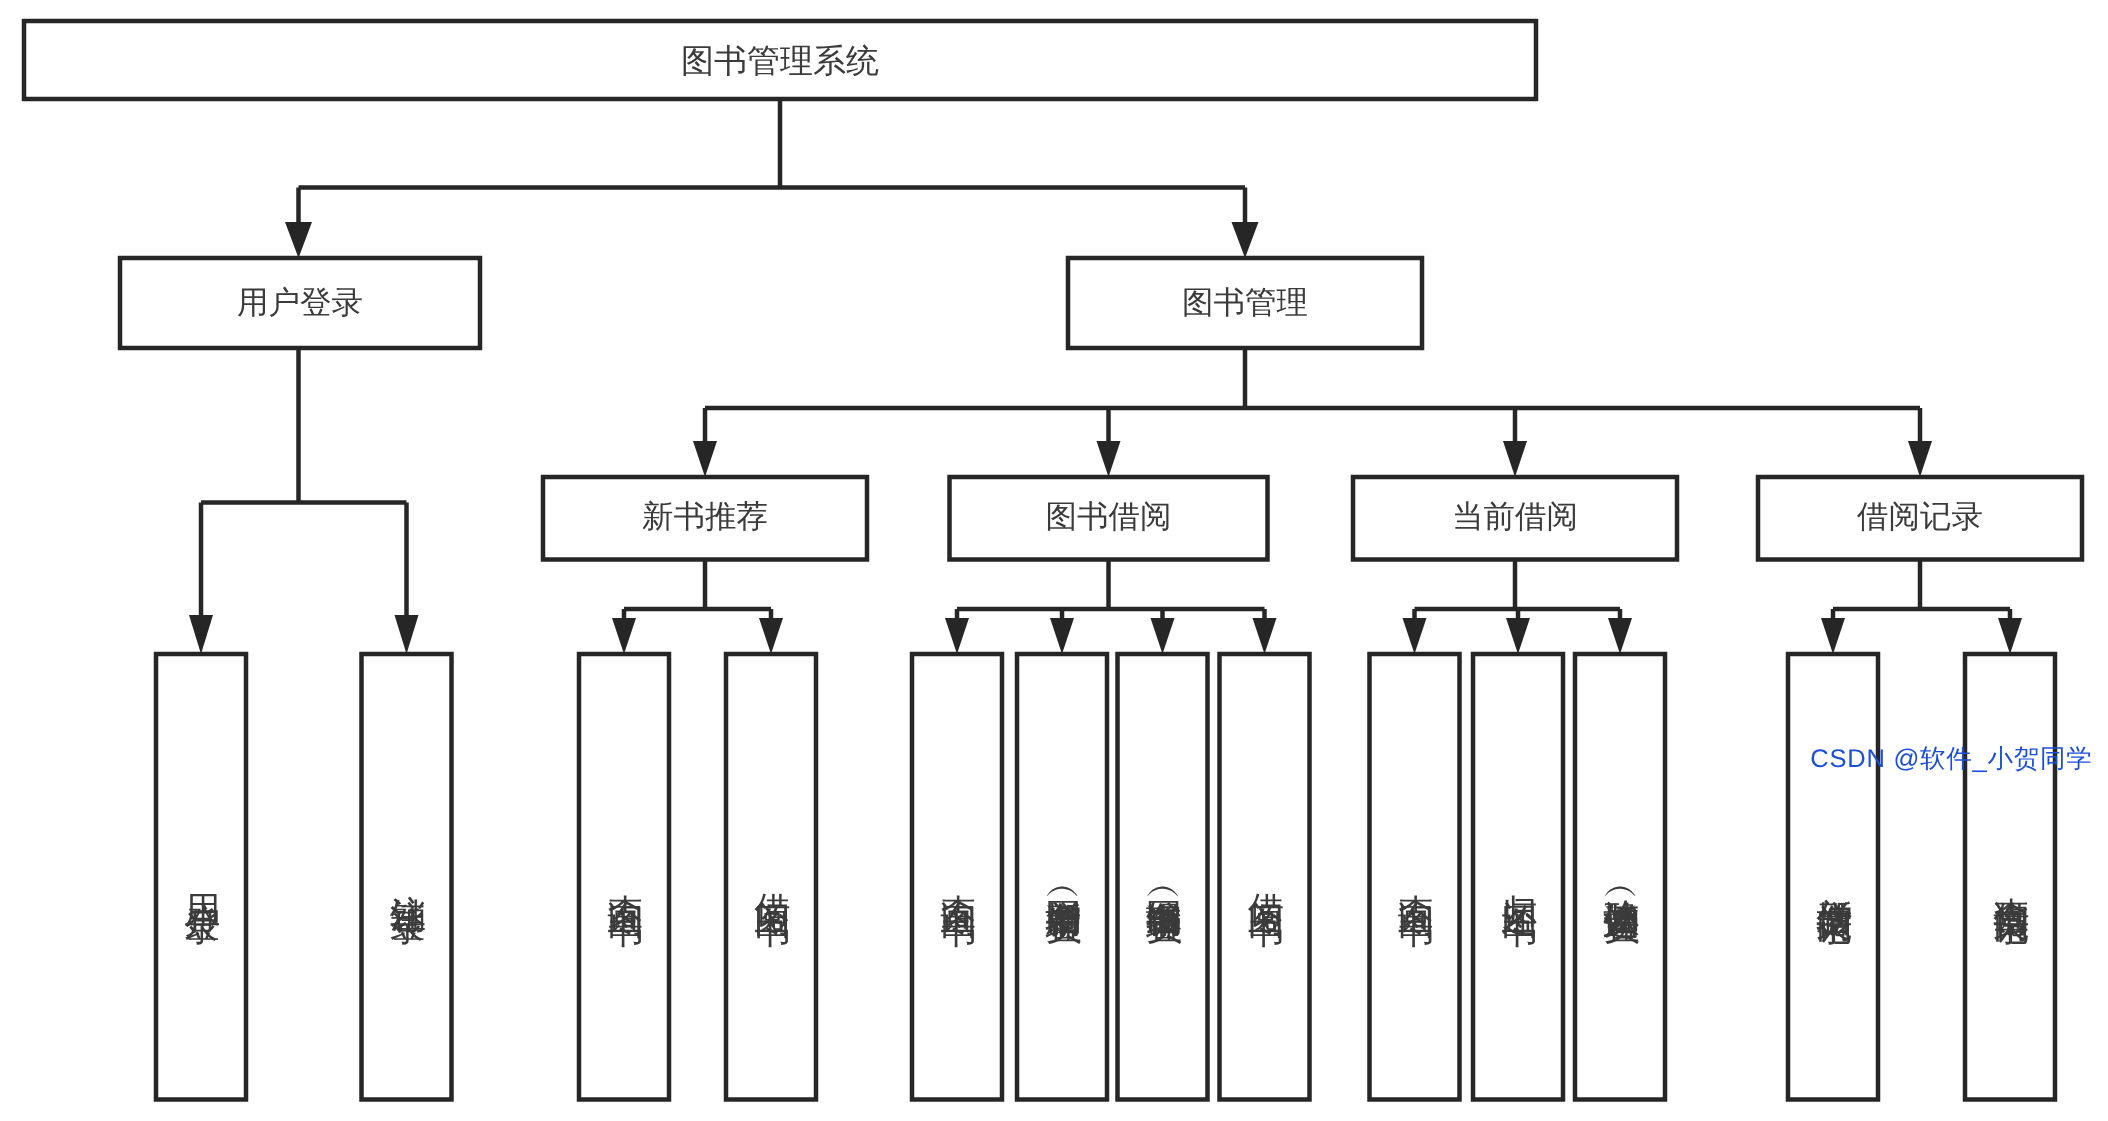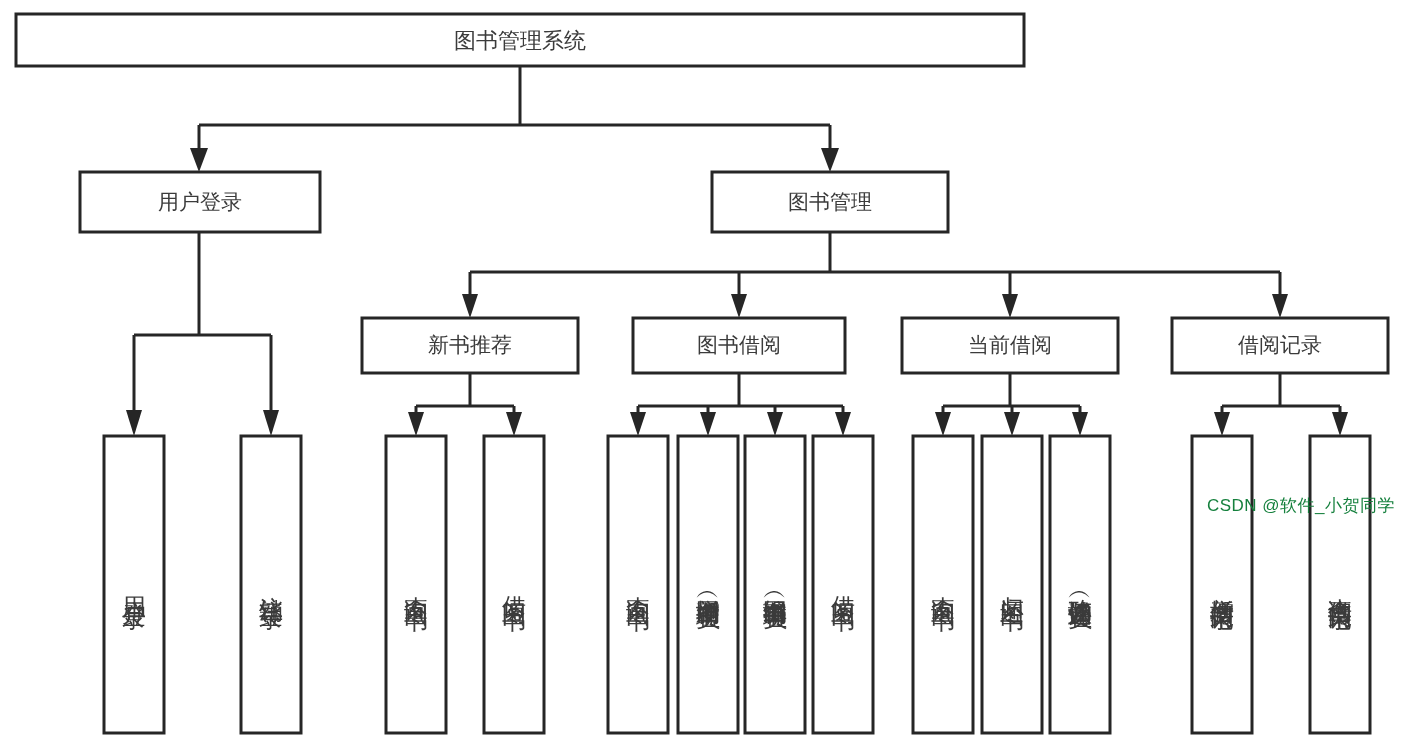--- a/index.html
+++ b/index.html
@@ -65,21 +65,21 @@
     white-space: nowrap;
     text-align: center;
     pointer-events: none;
   }
   .watermark {
     position: absolute;
     right: 10px;
     bottom: 6px;
     font-family: "Liberation Sans", "DejaVu Sans", sans-serif;
     font-size: 17px;
-    color: #15803d;
+    color: #1d4ed8;
     letter-spacing: 0.5px;
     white-space: nowrap;
   }
 </style>
 </head>
 <body>
 
 <div id="diagram-root">
 
   <svg class="flow" viewBox="0 0 1405 747" xmlns="http://www.w3.org/2000/svg">

